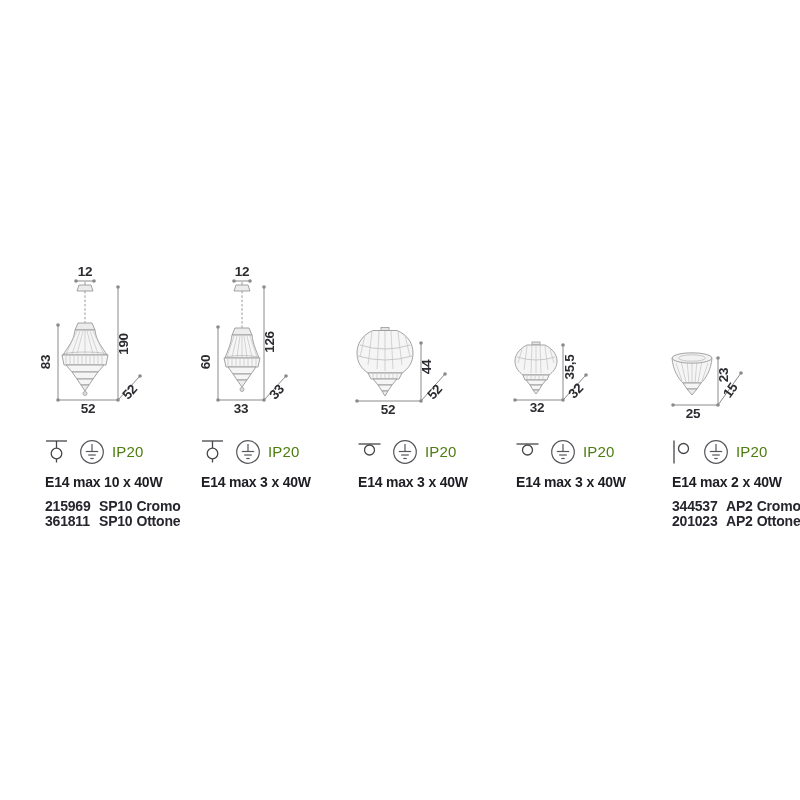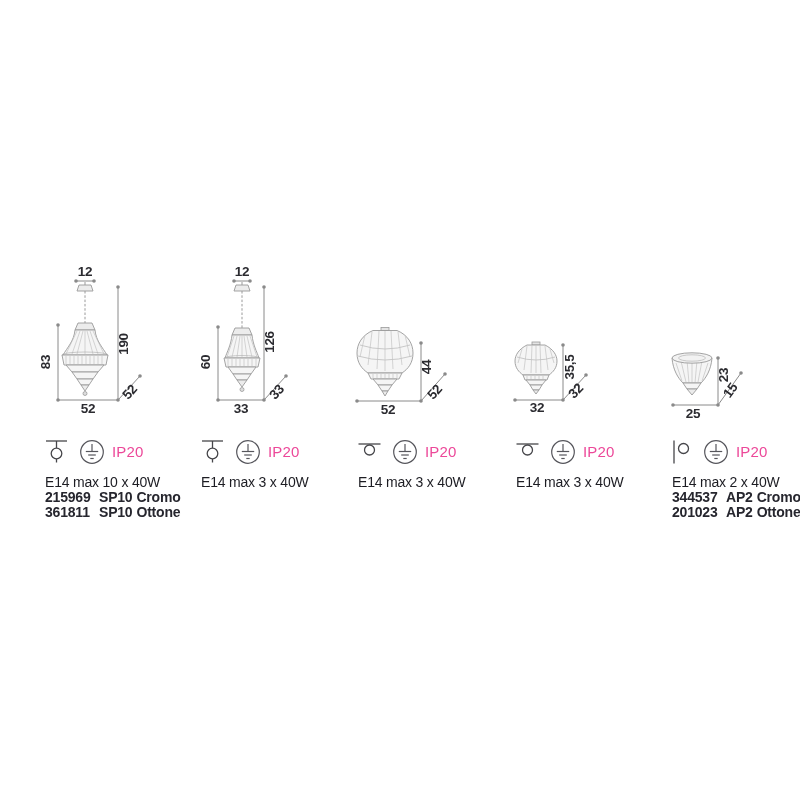--- a/index.html
+++ b/index.html
@@ -17,23 +17,23 @@
   .lampfill{fill:#f5f5f5;stroke:#9a9a9a;stroke-width:0.9;}
   .lampfill2{fill:#ececec;stroke:#9a9a9a;stroke-width:0.9;}
   .hatch{stroke:#c3c3c3;stroke-width:0.7;fill:none;}
   .rimline{stroke:#b5b5b5;stroke-width:0.7;fill:none;}
   .chain{stroke:#9a9a9a;stroke-width:1;stroke-dasharray:2.5,1.8;fill:none;}
   .info{position:absolute;top:438px;width:154px;}
   .icons{display:flex;align-items:center;height:27px;}
   .mount-ic{margin-right:11px;flex:none;}
   .earth-ic{margin-right:7px;flex:none;}
   .mount-ic svg,.earth-ic svg{display:block;}
-  .ip{font-size:15px;color:#ec4899;letter-spacing:0.2px;}
-  .bulb{margin-top:9px;font-size:14px;font-weight:normal;color:#1d1d23;letter-spacing:-0.2px;white-space:nowrap;}
-  .codes{}
+  .ip{font-size:15px;color:#4d7c0f;letter-spacing:0.2px;}
+  .bulb{margin-top:9px;font-size:14px;font-weight:bold;color:#1d1d23;letter-spacing:-0.2px;white-space:nowrap;}
+  .codes{margin-top:9px;}
   .code-line{font-size:14px;font-weight:bold;color:#26262e;line-height:14.5px;letter-spacing:-0.2px;white-space:nowrap;}
   .code{display:inline-block;min-width:48px;margin-right:6px;}
   .model{margin-right:4px;}
 </style>
 </head>
 <body>
 
 <svg class="drawing" style="left:25px;top:258px;" width="150" height="160" viewBox="0 0 150 160">
   <g>
     <line x1="60" y1="24" x2="60" y2="27" stroke="#9a9a9a"></line>

